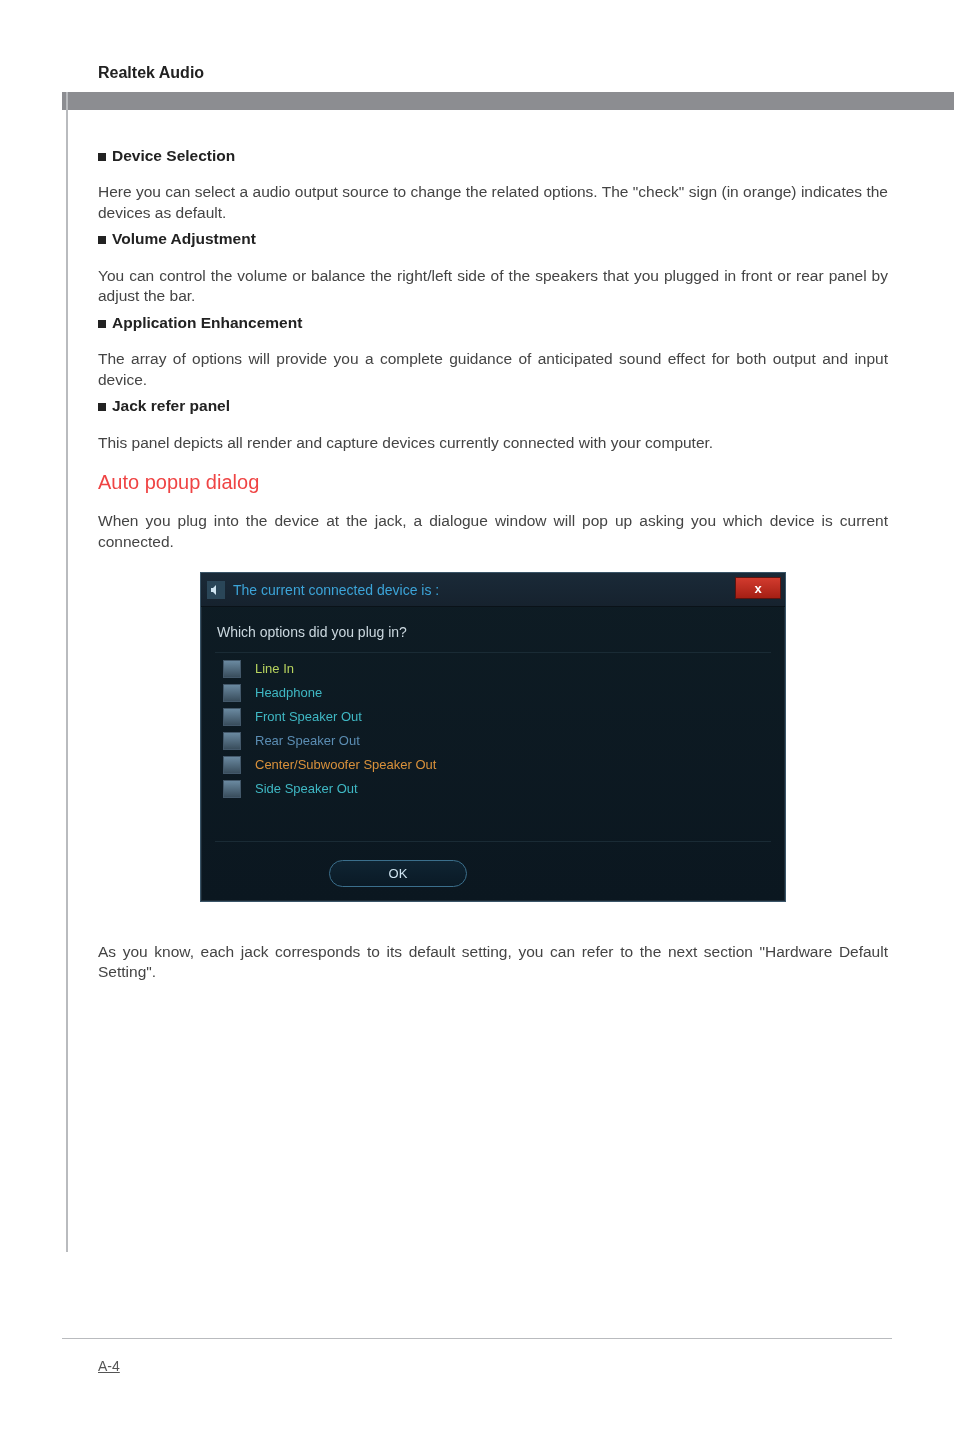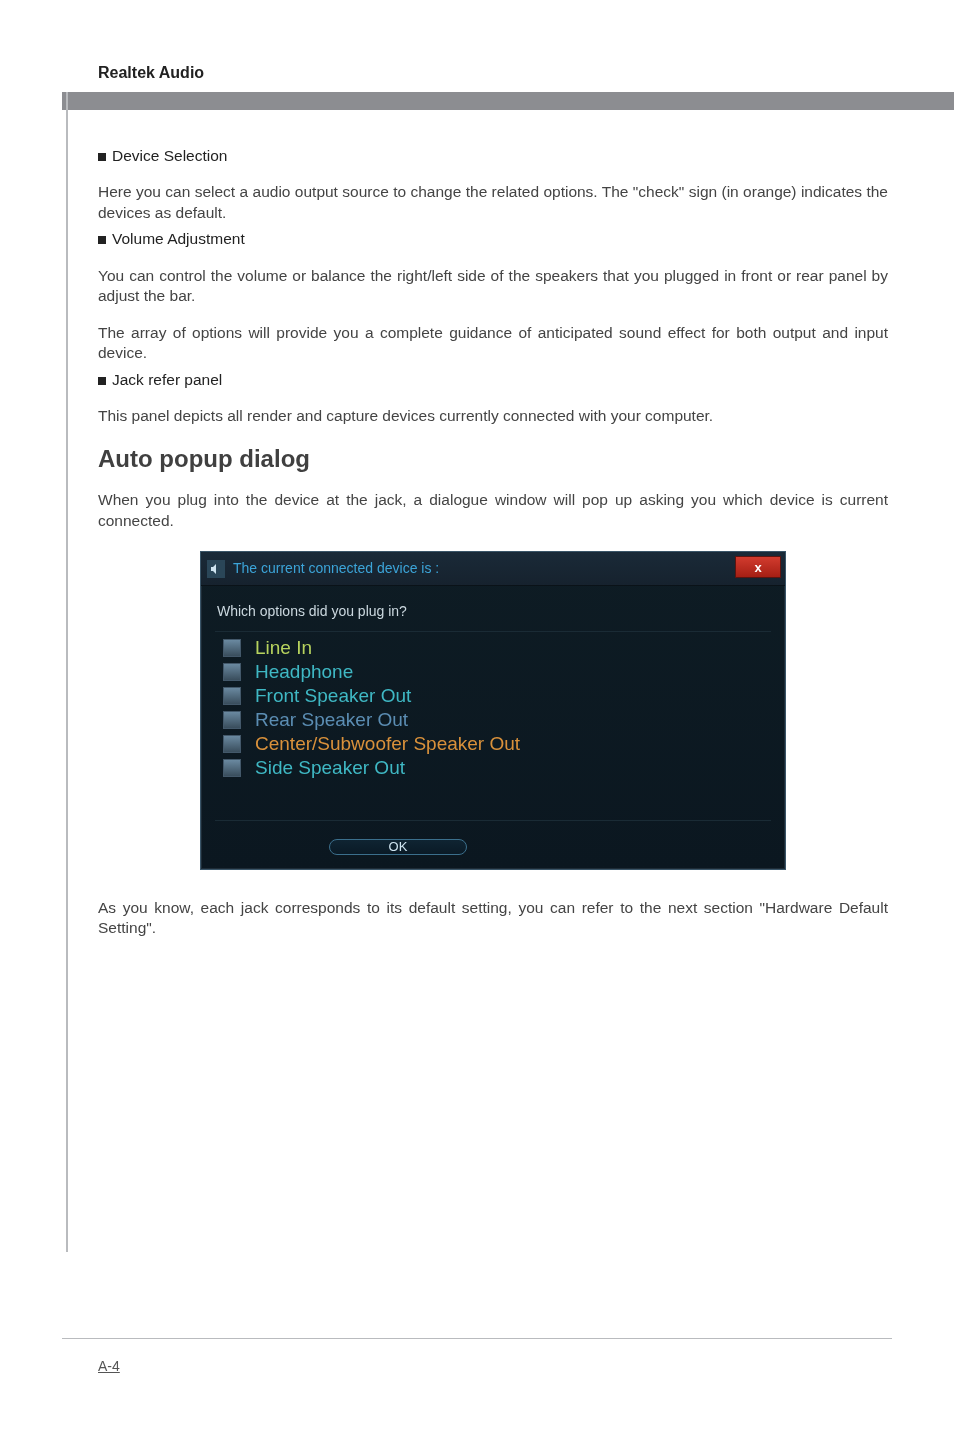--- a/index.html
+++ b/index.html
@@ -2,45 +2,45 @@
 <html><head>
 <meta charset="utf-8">
 <style>
   * { margin:0; padding:0; box-sizing:border-box; }
   html, body { width:954px; height:1432px; background:#fff; font-family:Arial, Helvetica, sans-serif; color:#333; }
   .page { width:954px; height:1432px; position:relative; }
   .header-title { position:absolute; left:98px; top:64px; font-size:16px; font-weight:bold; color:#222; }
   .gray-bar { position:absolute; left:62px; top:92px; right:0; height:18px; background:#8c8d91; }
   .vert-line { position:absolute; left:66px; top:92px; width:2px; bottom:180px; background:#b9bbbe; }
   .content { position:absolute; left:98px; top:140px; width:790px; font-size:15.5px; line-height:1.32; color:#444; }
-  .sect-heading { font-weight:normal; color:#222; margin-top:6px; }
+  .sect-heading { font-weight:bold; color:#222; margin-top:6px; }
   .bullet { display:inline-block; width:8px; height:8px; background:#222; margin-right:6px; vertical-align:middle; }
   .para { text-align:justify; margin-top:16px; }
-  .subtitle { font-size:24px; font-weight:700; color:#404040; margin-top:16px; }
-  .dialog-wrap { margin-top:20px; margin-bottom:28px; display:flex; justify-content:center; }
+  .subtitle { font-size:20px; font-weight:400; color:#ef4444; margin-top:16px; }
+  .dialog-wrap { margin-top:20px; margin-bottom:40px; display:flex; justify-content:center; }
   .dialog { width:586px; background:linear-gradient(#0e1c24,#0b1720); border:1px solid #3a5568; box-shadow:0 0 0 1px #1d2b36 inset; }
   .titlebar { height:34px; background:linear-gradient(#1a2a38,#16222e); border-bottom:1px solid #0a1218; display:flex; align-items:center; padding:0 6px; position:relative; }
   .titlebar-icon { width:18px; height:18px; background:#2a4658; margin-right:8px; display:flex; align-items:center; justify-content:center; color:#cfe4f0; font-size:10px; }
   .titlebar-text { color:#3ca4d8; font-size:14px; }
   .close-btn { position:absolute; right:4px; top:4px; width:46px; height:22px; background:linear-gradient(#d23b2e,#a51f14); border:1px solid #5c1410; color:#fff; display:flex; align-items:center; justify-content:center; font-weight:bold; font-size:13px; }
   .dialog-body { padding:8px 14px 14px 14px; }
   .prompt { color:#cbd8df; font-size:14px; margin:8px 2px 10px 2px; }
   .list { border-top:1px solid #1a2b35; border-bottom:1px solid #1a2b35; padding:4px 0 40px 0; }
   .list-row { display:flex; align-items:center; height:24px; padding-left:8px; }
   .list-row.selected { background:linear-gradient(#17364c,#0f2838); border:1px solid #234a63; }
   .chk { width:18px; height:18px; border:1px solid #43586a; background:linear-gradient(#6a89a0,#394d5c); margin-right:14px; position:relative; }
   .chk.checked::after { content:""; position:absolute; left:3px; top:1px; width:10px; height:6px; border-left:3px solid #ff9a1a; border-bottom:3px solid #ff9a1a; transform:rotate(-45deg); }
-  .opt-label { font-size:19px; }
+  .opt-label { font-size:13px; }
   .c-lime { color:#b7d35e; }
   .c-gray { color:#b0bcc3; }
   .c-teal { color:#3fb8c4; }
   .c-lblue { color:#5b8db3; }
   .c-orange { color:#d9913b; }
   .ok-row { display:flex; justify-content:flex-start; padding-left:114px; margin-top:18px; }
-  .ok-btn { width:138px; height:16px; background:linear-gradient(#0f2432,#0a1a26); border:1px solid #3b6f8c; border-radius:14px; color:#cfe4f0; font-size:13px; display:flex; align-items:center; justify-content:center; }
+  .ok-btn { width:138px; height:27px; background:linear-gradient(#0f2432,#0a1a26); border:1px solid #3b6f8c; border-radius:14px; color:#cfe4f0; font-size:13px; display:flex; align-items:center; justify-content:center; }
   .footer-line { position:absolute; left:62px; right:62px; top:1338px; height:1px; background:#b9bbbe; }
   .page-num { position:absolute; left:98px; top:1358px; font-size:14px; color:#555;text-decoration:underline; }
 </style>
 </head>
 <body>
 
 <div class="page">
   <div class="header-title">Realtek Audio</div>
   <div class="gray-bar"></div>
   <div class="vert-line"></div>
@@ -50,20 +50,23 @@
     <div class="sect-heading">
       <span class="bullet"></span><span>Device Selection</span>
     </div>
     <div class="para">Here you can select a audio output source to change the related options. The "check" sign (in orange) indicates the devices as default.</div>
 
     <div class="sect-heading">
       <span class="bullet"></span><span>Volume Adjustment</span>
     </div>
     <div class="para">You can control the volume or balance the right/left side of the speakers that you plugged in front or rear panel by adjust the bar.</div>
 
+    <div class="sect-heading">
+      <span class="bullet"></span><span>Application Enhancement</span>
+    </div>
     <div class="para">The array of options will provide you a complete guidance of anticipated sound effect for both output and input device.</div>
 
     <div class="sect-heading">
       <span class="bullet"></span><span>Jack refer panel</span>
     </div>
     <div class="para">This panel depicts all render and capture devices currently connected with your computer.</div>
 
     <div class="subtitle">Auto popup dialog</div>
     <div class="para">When you plug into the device at the jack, a dialogue window will pop up asking you which device is current connected.</div>
 

